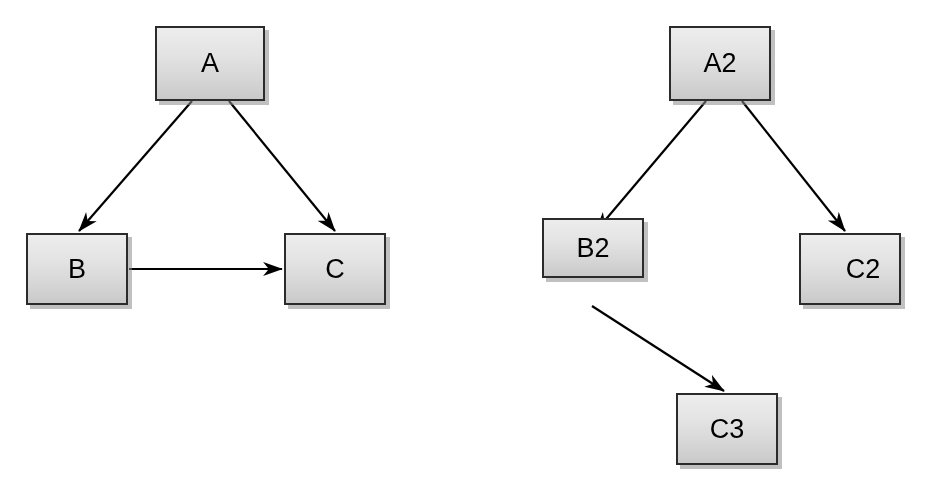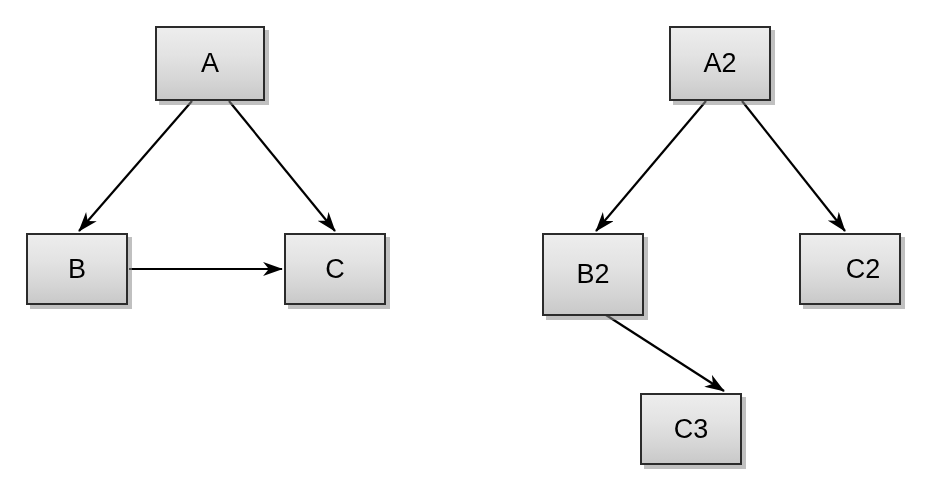--- a/index.html
+++ b/index.html
@@ -74,25 +74,25 @@
   </div>
 
   <div class="node" style="left:284px; top:233px; width:102px; height:72px;">
     <span class="node-label">C</span>
   </div>
 
   <div class="node" style="left:669px; top:26px; width:102px; height:75px;">
     <span class="node-label">A2</span>
   </div>
 
-  <div class="node" style="left:542px; top:233px; width:102px; height:83px;text-align:right;">
+  <div class="node" style="left:542px; top:218px; width:102px; height:60px;text-align:right;">
     <span class="node-label">B2</span>
   </div>
 
   <div class="node" style="left:799px; top:233px; width:102px; height:72px;padding-left:26px;">
     <span class="node-label">C2</span>
   </div>
 
-  <div class="node" style="left:640px; top:393px; width:102px; height:72px;">
+  <div class="node" style="left:676px; top:393px; width:102px; height:72px;">
     <span class="node-label">C3</span>
   </div>
 
 </div>
 
 </body></html>

